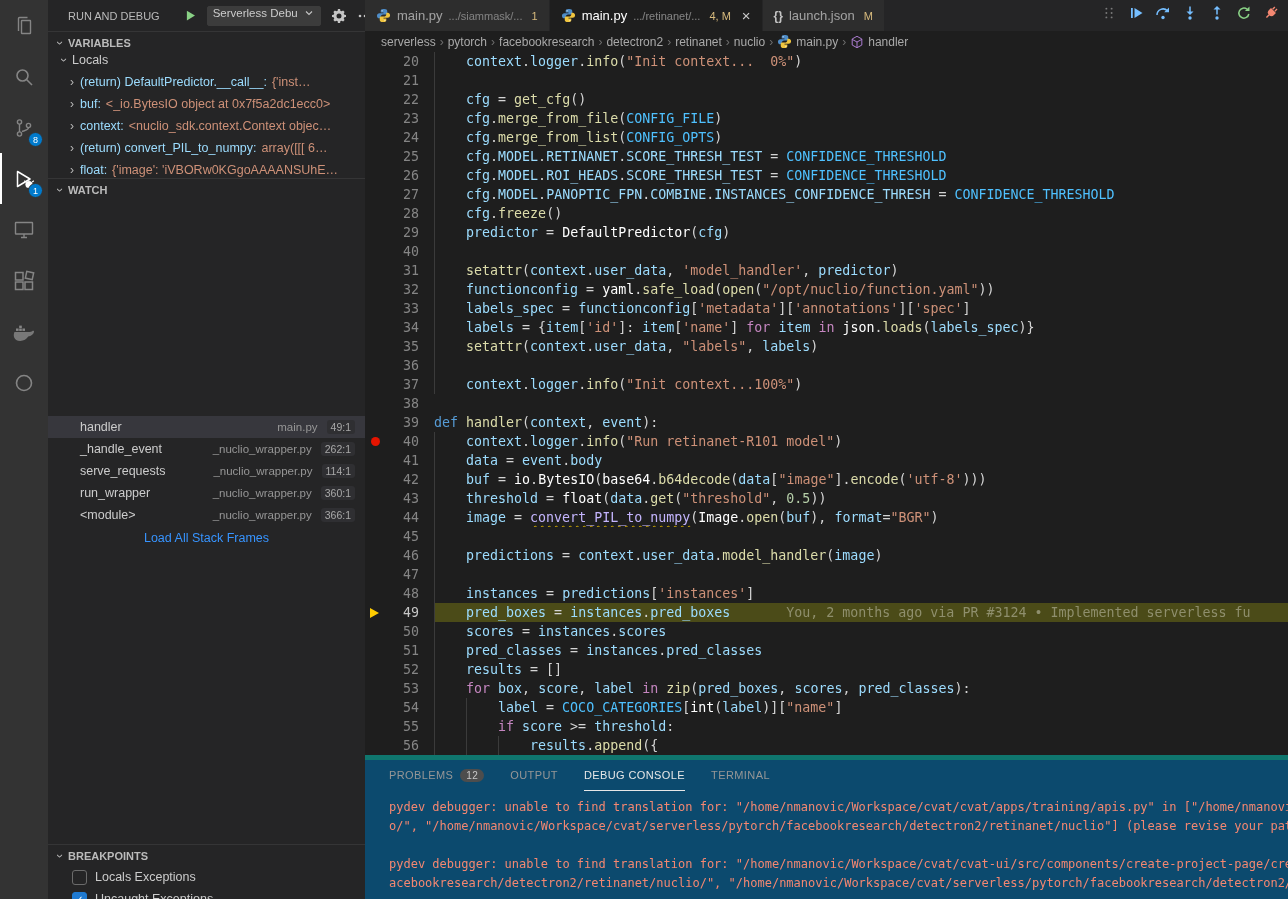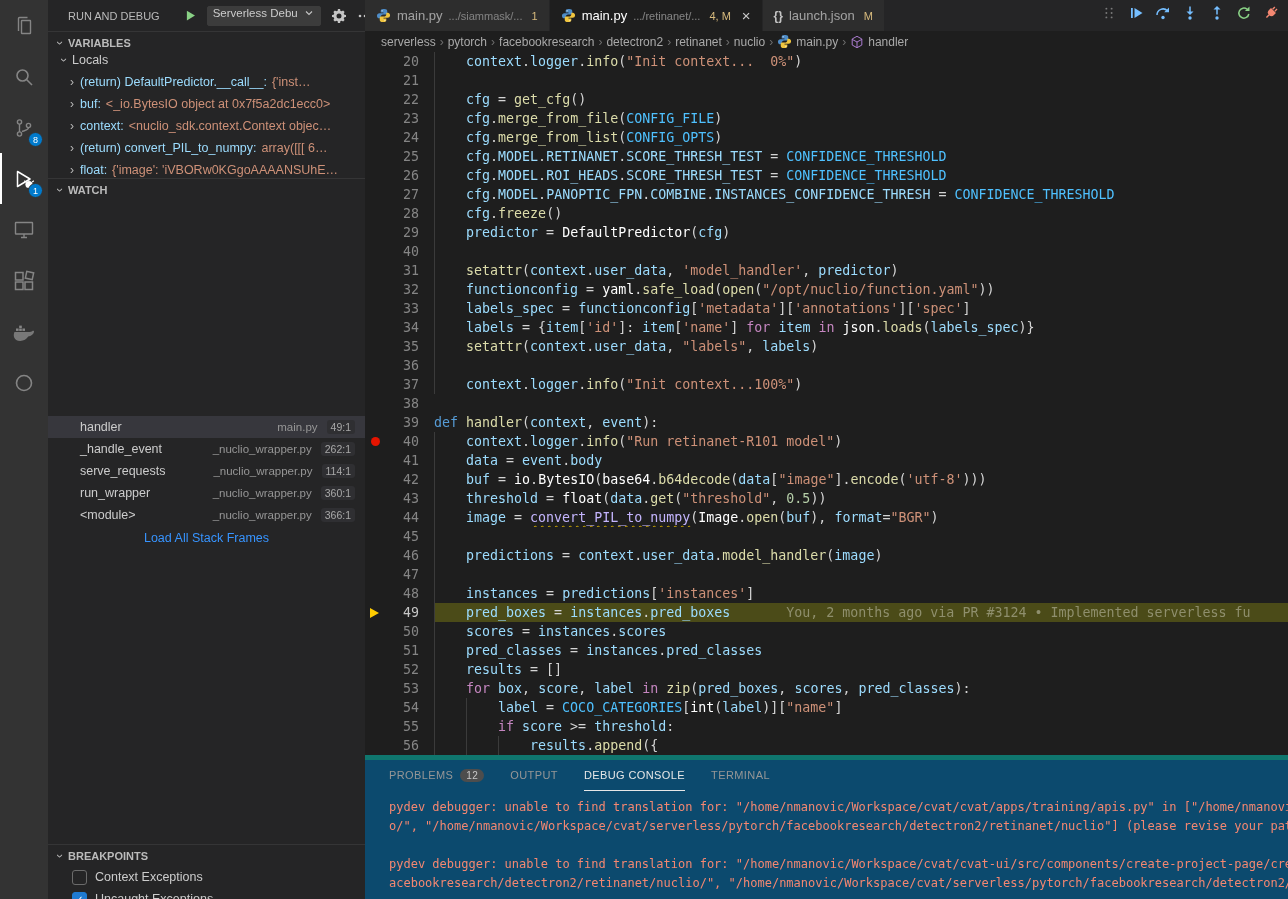--- a/index.html
+++ b/index.html
@@ -276,21 +276,21 @@
     </div>
 
     <div class="section sec-breakpoints">
       <div class="sec-h">
         <span class="twist open">›</span>
         <span>BREAKPOINTS</span>
       </div>
       <div class="sec-body">
           <div class="bprow">
             <span class="cb"></span>
-            <span>Context Exceptions</span>
+            <span>Locals Exceptions</span>
           </div>
           <div class="bprow">
             <span class="cb checked">✓</span>
             <span>Uncaught Exceptions</span>
           </div>
         </div>
     </div>
   </div>
 
   <div class="main">

